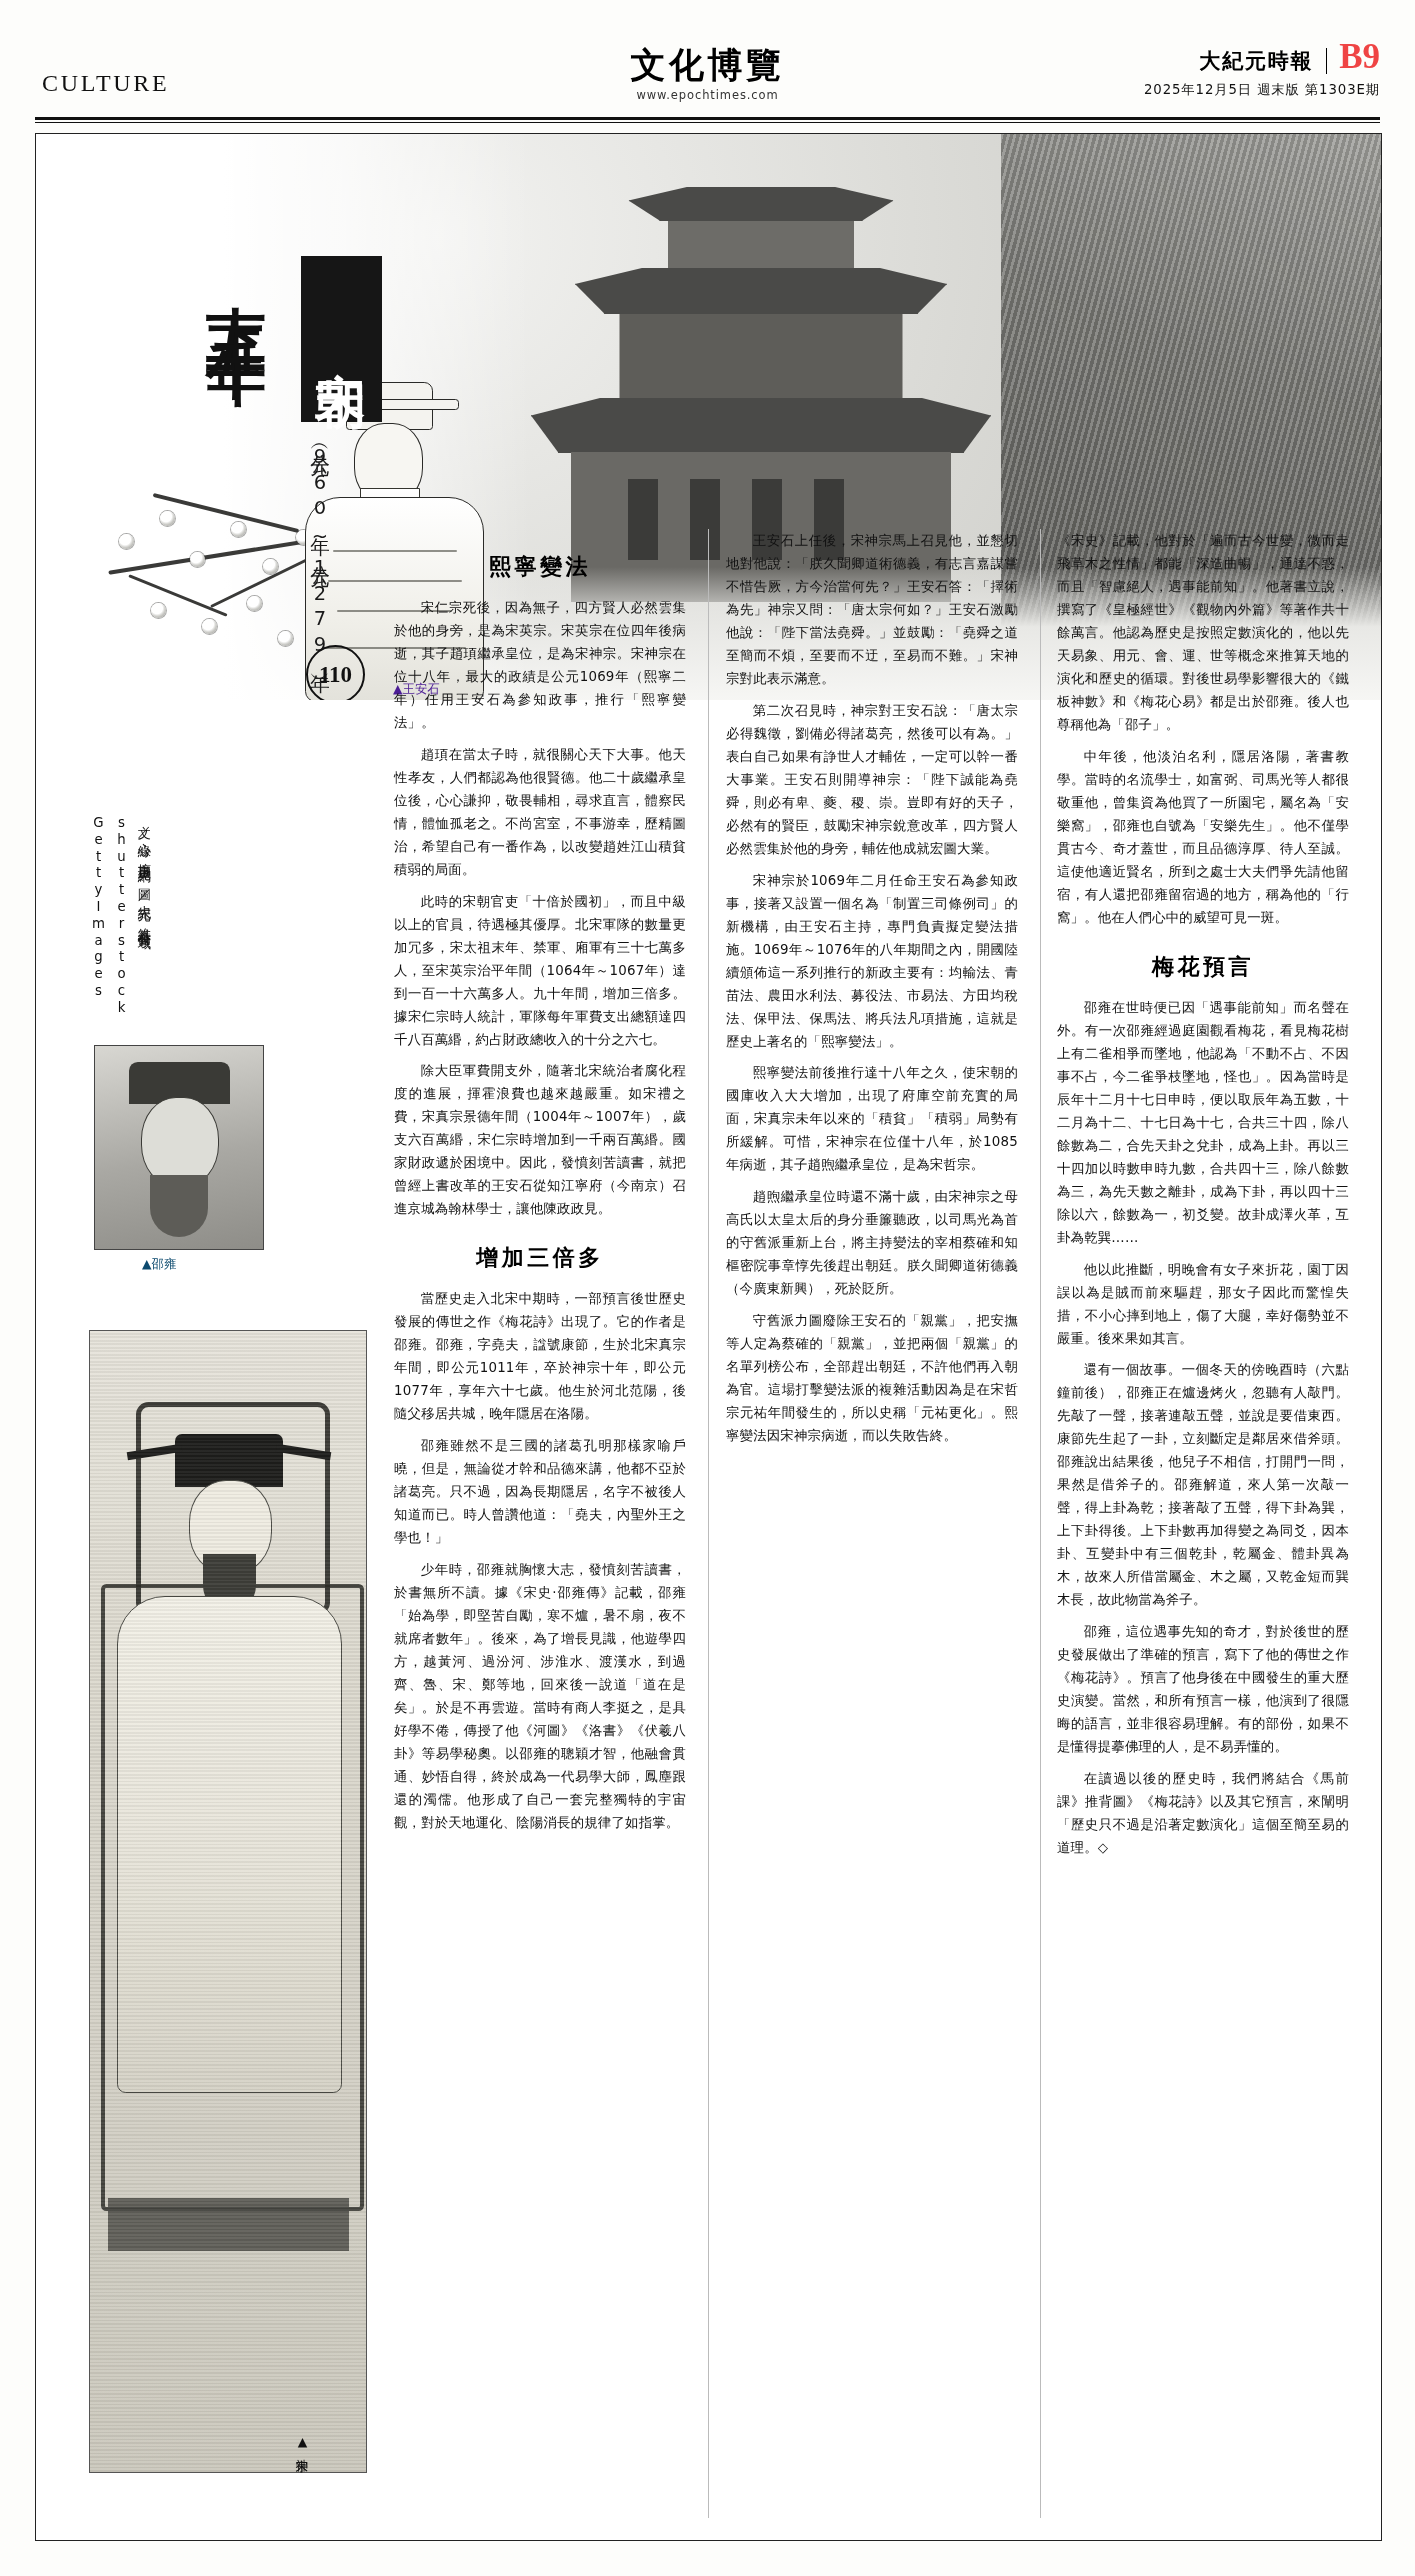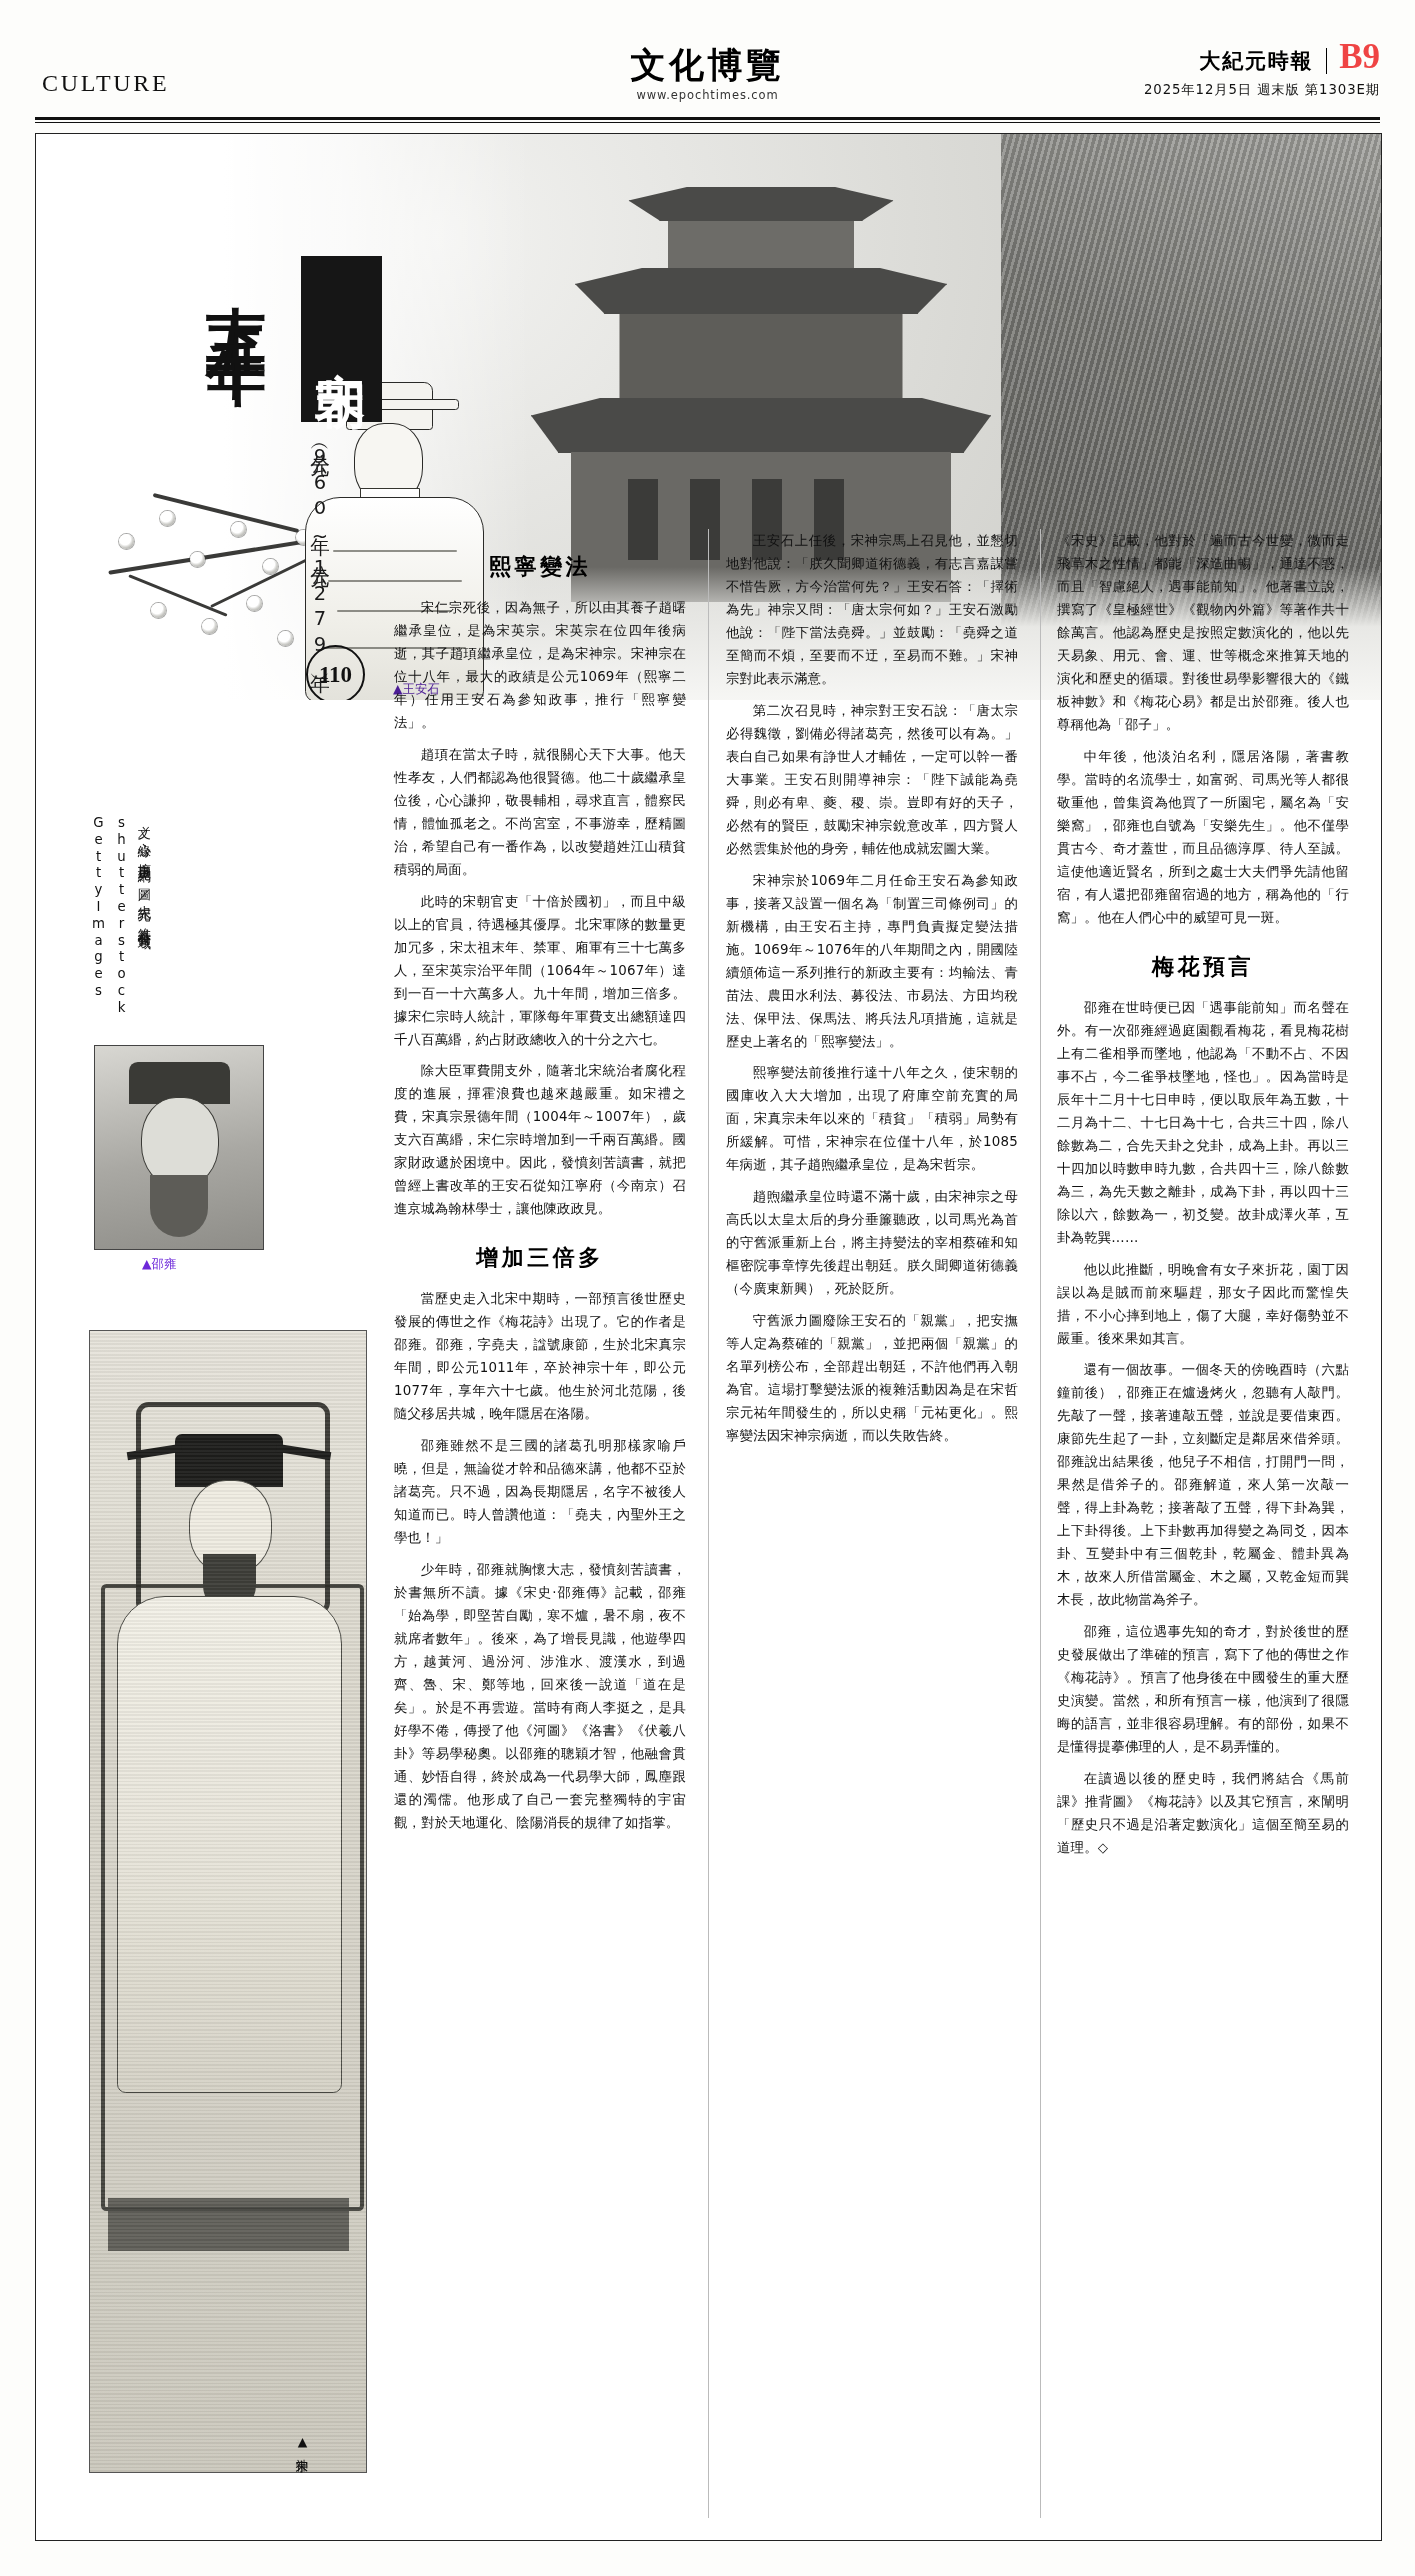--- a/index.html
+++ b/index.html
@@ -138,21 +138,21 @@
   }
 
   
   .portrait-shao{position:absolute;left:58px;top:911px;width:168px;height:203px;
     background:linear-gradient(170deg,#d8d7d2,#a9a8a3 55%,#8e8d88);
     border:0.9px solid #444;overflow:hidden;}
   .ps-face{position:absolute;left:46px;top:51px;width:76px;height:88px;border-radius:35px/42px;
     background:#ddddd7;border:1.8px solid #3a3a36;}
   .ps-hat{position:absolute;left:34px;top:16px;width:101px;height:42px;background:#3a3a36;border-radius:8.8px 8.8px 0 0;}
   .ps-beard{position:absolute;left:55px;top:129px;width:58px;height:62px;background:#5d5c57;border-radius:0 0 29px 29px;}
-  .cap-shao{position:absolute;left:106px;top:1122px;font-size:12.4px;color:#6d28d9;}
+  .cap-shao{position:absolute;left:106px;top:1122px;font-size:12.4px;color:#0c4a6e;}
 
   
   .painting{position:absolute;left:53px;top:1196px;width:276px;height:1141px;
     background:linear-gradient(180deg,#e7e4db 0%,#d9d6cb 40%,#cbc8bd 100%);
     border:0.9px solid #555;overflow:hidden;}
   .pt-hat{position:absolute;left:85px;top:103px;width:108px;height:53px;background:#1d1d1b;border-radius:7px 7px 0 0;}
   .pt-hat:before{content:"";position:absolute;left:-48px;top:14px;width:55px;height:8px;background:#1d1d1b;transform:rotate(-9deg);}
   .pt-hat:after{content:"";position:absolute;right:-48px;top:14px;width:55px;height:8px;background:#1d1d1b;transform:rotate(9deg);}
   .pt-face{position:absolute;left:99px;top:149px;width:81px;height:92px;background:#efece2;border:1.8px solid #4a4a44;border-radius:37px/42px;}
   .pt-beard{position:absolute;left:113px;top:223px;width:53px;height:58px;background:#3e3e39;border-radius:0 0 26.5px 26.5px;}
@@ -302,21 +302,21 @@
       <div class="pt-noise"></div>
     </div>
     <div class="cap-shenzong">▲宋神宗</div>
 
     <div class="cols">
       <div class="col-rule r1"></div>
       <div class="col-rule r2"></div>
 
       <div class="col c1">
         <h2 class="sec-head">熙寧變法</h2>
-        <p class="body">宋仁宗死後，因為無子，所以由其養子趙曙繼承皇位，是為宋英宗。宋英宗在位四年後病逝，其子趙頊繼承皇位，是為宋神宗。宋神宗在位十八年，最大的政績是公元1069年（熙寧二年）任用王安石為參知政事，推行「熙寧變法」。</p>
+        <p class="body">宋仁宗死後，因為無子，四方賢人必然雲集於他的身旁，是為宋英宗。宋英宗在位四年後病逝，其子趙頊繼承皇位，是為宋神宗。宋神宗在位十八年，最大的政績是公元1069年（熙寧二年）任用王安石為參知政事，推行「熙寧變法」。</p>
         <p class="body">趙頊在當太子時，就很關心天下大事。他天性孝友，人們都認為他很賢德。他二十歲繼承皇位後，心心謙抑，敬畏輔相，尋求直言，體察民情，體恤孤老之。不尚宮室，不事游幸，歷精圖治，希望自己有一番作為，以改變趙姓江山積貧積弱的局面。</p>
         <p class="body">此時的宋朝官吏「十倍於國初」，而且中級以上的官員，待遇極其優厚。北宋軍隊的數量更加冗多，宋太祖末年、禁軍、廂軍有三十七萬多人，至宋英宗治平年間（1064年～1067年）達到一百一十六萬多人。九十年間，增加三倍多。據宋仁宗時人統計，軍隊每年軍費支出總額達四千八百萬緡，約占財政總收入的十分之六七。</p>
         <p class="body">除大臣軍費開支外，隨著北宋統治者腐化程度的進展，揮霍浪費也越來越嚴重。如宋禮之費，宋真宗景德年間（1004年～1007年），歲支六百萬緡，宋仁宗時增加到一千兩百萬緡。國家財政遞於困境中。因此，發憤刻苦讀書，就把曾經上書改革的王安石從知江寧府（今南京）召進京城為翰林學士，讓他陳政政見。</p>
         <h2 class="sec-head">增加三倍多</h2>
         <p class="body">當歷史走入北宋中期時，一部預言後世歷史發展的傳世之作《梅花詩》出現了。它的作者是邵雍。邵雍，字堯夫，諡號康節，生於北宋真宗年間，即公元1011年，卒於神宗十年，即公元1077年，享年六十七歲。他生於河北范陽，後隨父移居共城，晚年隱居在洛陽。</p>
         <p class="body">邵雍雖然不是三國的諸葛孔明那樣家喻戶曉，但是，無論從才幹和品德來講，他都不亞於諸葛亮。只不過，因為長期隱居，名字不被後人知道而已。時人曾讚他道：「堯夫，內聖外王之學也！」</p>
         <p class="body">少年時，邵雍就胸懷大志，發憤刻苦讀書，於書無所不讀。據《宋史·邵雍傳》記載，邵雍「始為學，即堅苦自勵，寒不爐，暑不扇，夜不就席者數年」。後來，為了增長見識，他遊學四方，越黃河、過汾河、涉淮水、渡漢水，到過齊、魯、宋、鄭等地，回來後一說道「道在是矣」。於是不再雲遊。當時有商人李挺之，是具好學不倦，傳授了他《河圖》《洛書》《伏羲八卦》等易學秘奧。以邵雍的聰穎才智，他融會貫通、妙悟自得，終於成為一代易學大師，鳳塵跟還的濁儒。他形成了自己一套完整獨特的宇宙觀，對於天地運化、陰陽消長的規律了如指掌。</p>
       </div>
 
       <div class="col c2">

